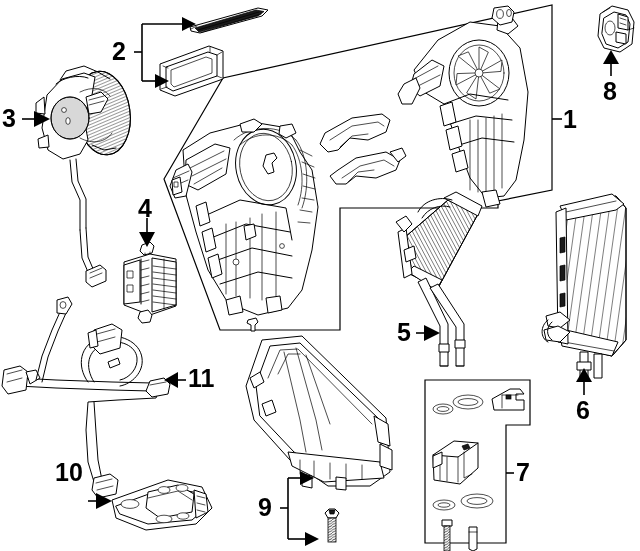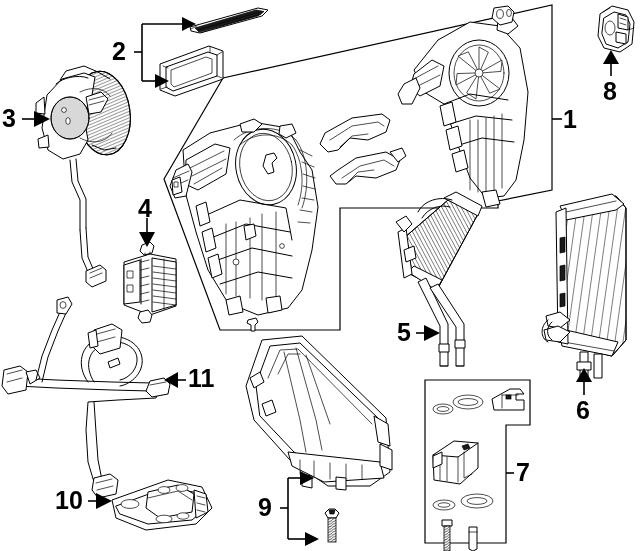--- a/index.html
+++ b/index.html
@@ -505,16 +505,16 @@
 
   <div class="callout-label" style="left:563px; top:107px;">1</div>
   <div class="callout-label" style="left:112px; top:39px;">2</div>
   <div class="callout-label" style="left:2px; top:106px;">3</div>
   <div class="callout-label" style="left:138px; top:196px;">4</div>
   <div class="callout-label" style="left:397px; top:320px;">5</div>
   <div class="callout-label" style="left:576px; top:398px;">6</div>
   <div class="callout-label" style="left:516px; top:460px;">7</div>
   <div class="callout-label" style="left:603px; top:79px;">8</div>
   <div class="callout-label" style="left:258px; top:495px;">9</div>
-  <div class="callout-label" style="left:55px; top:488px;">10</div>
+  <div class="callout-label" style="left:55px; top:460px;">10</div>
   <div class="callout-label" style="left:188px; top:366px;">11</div>
 
 </div>
 
 </body></html>

